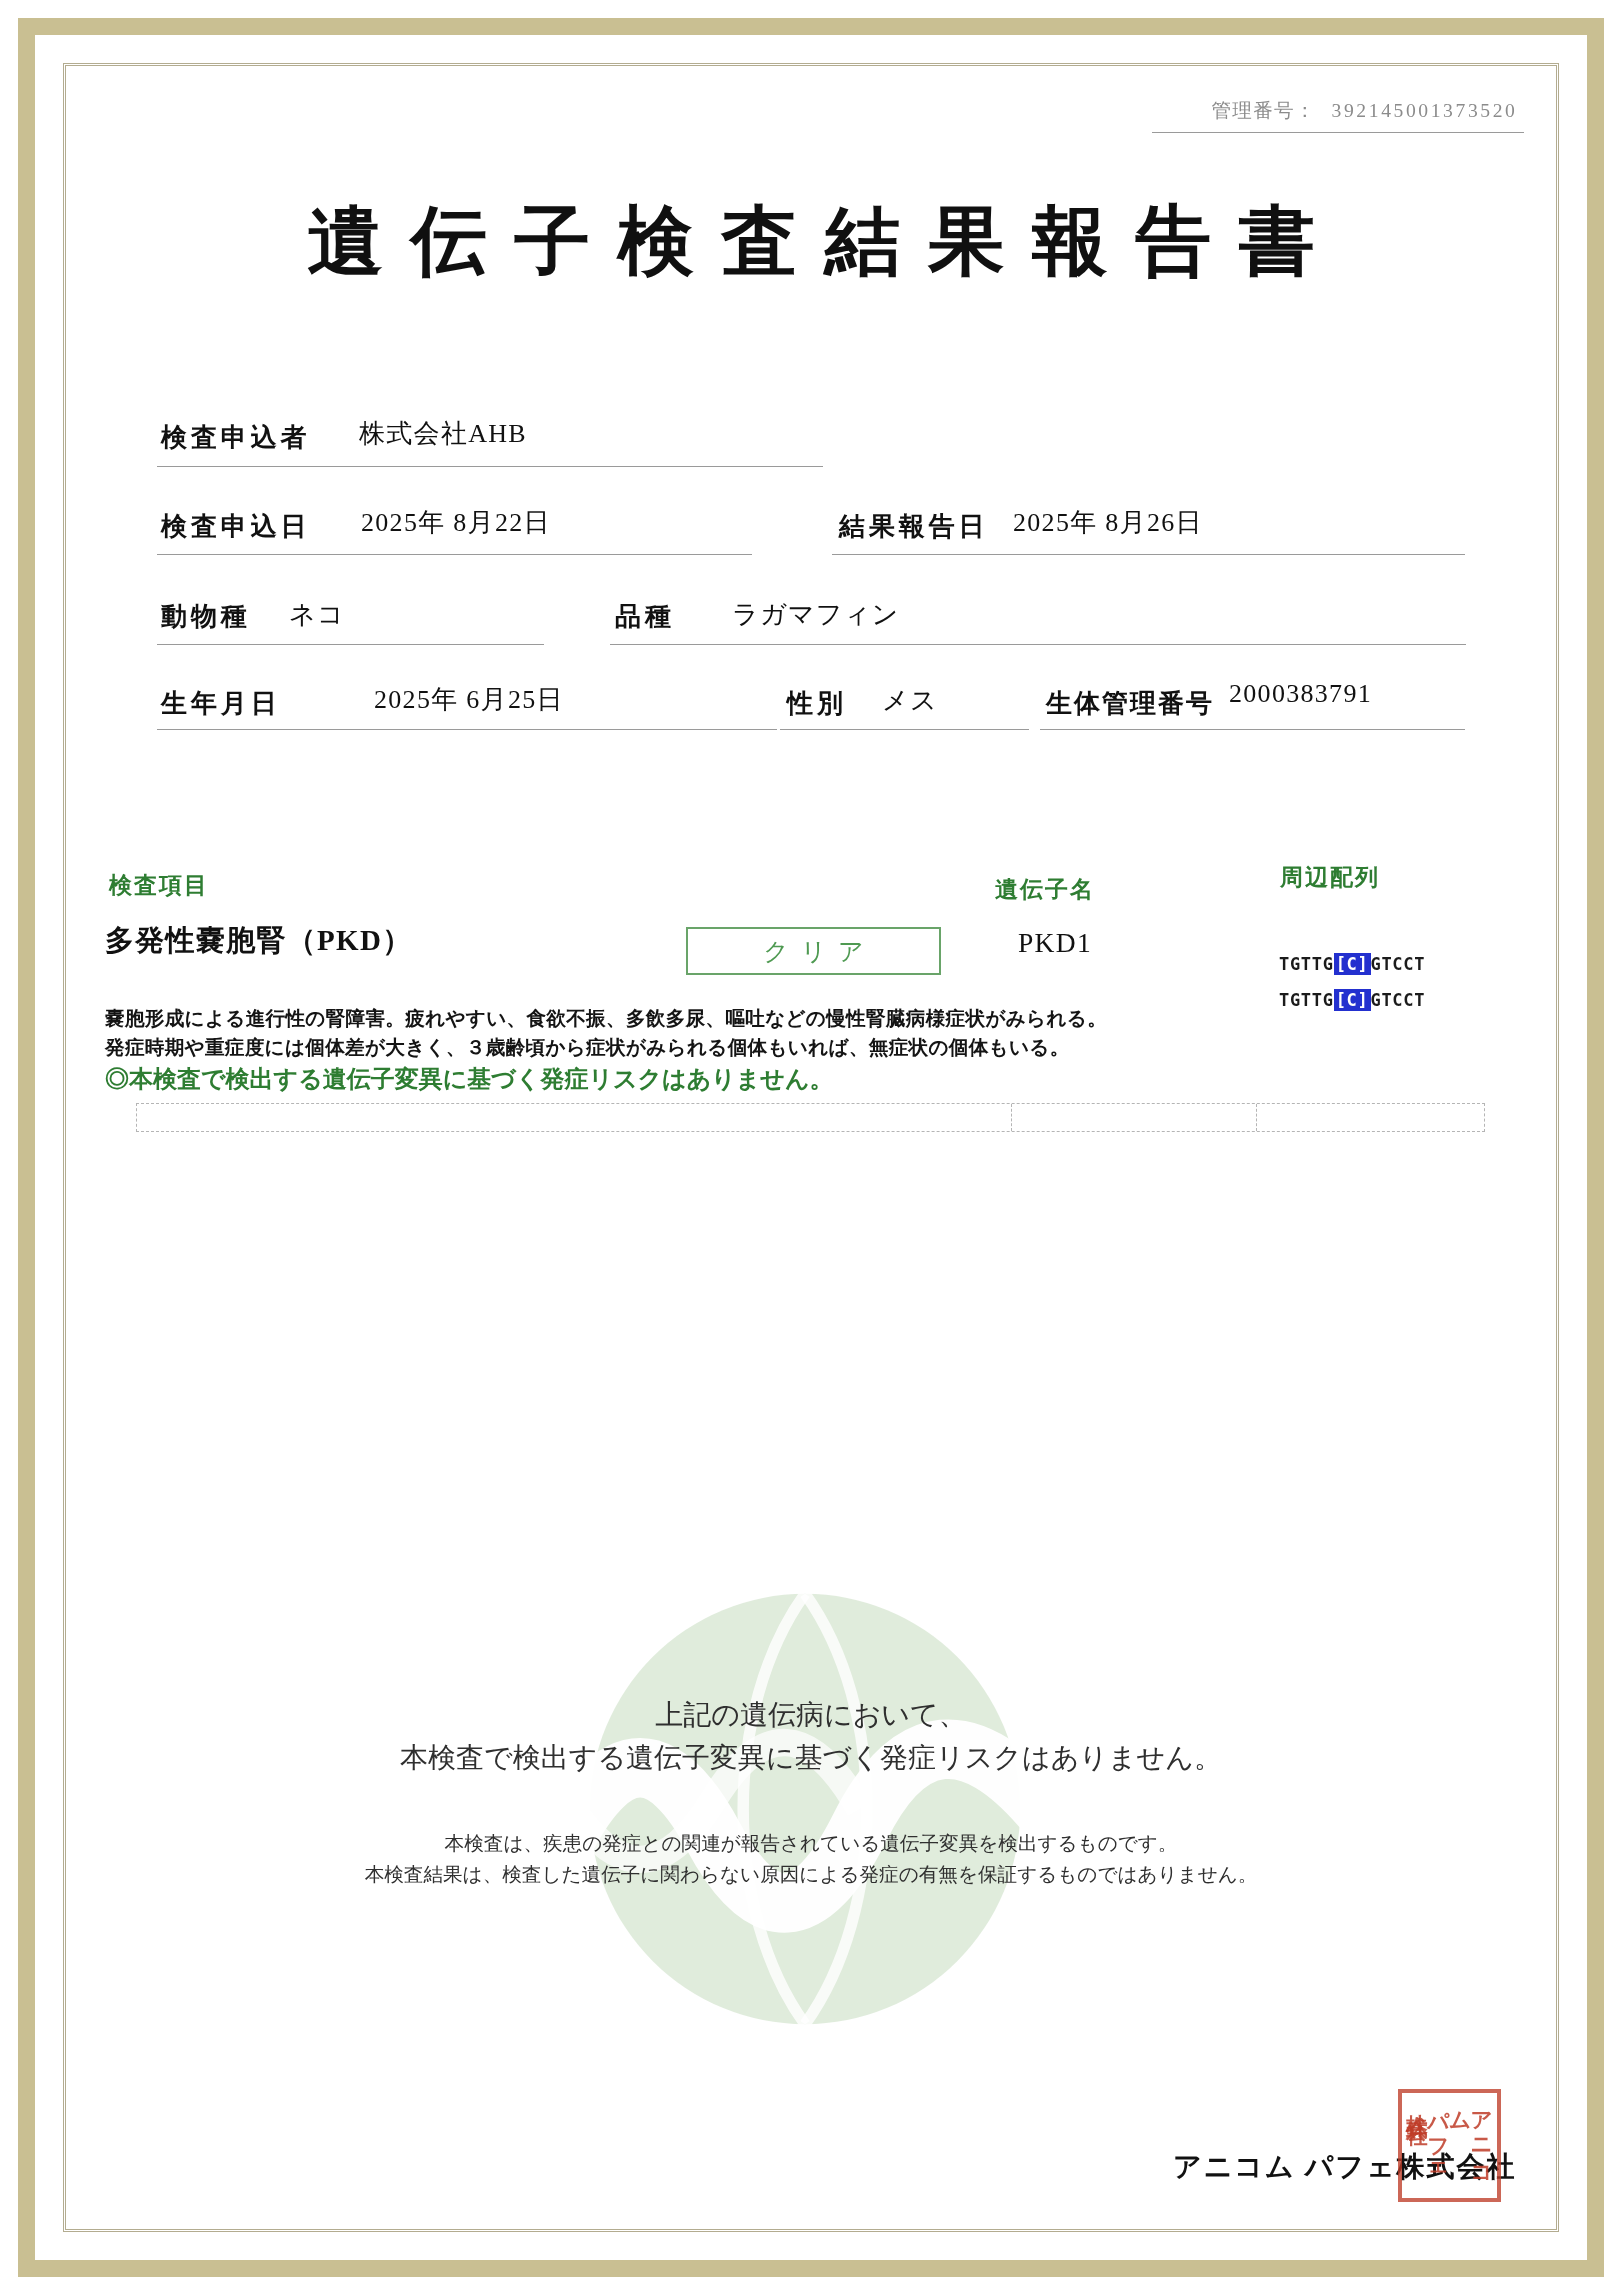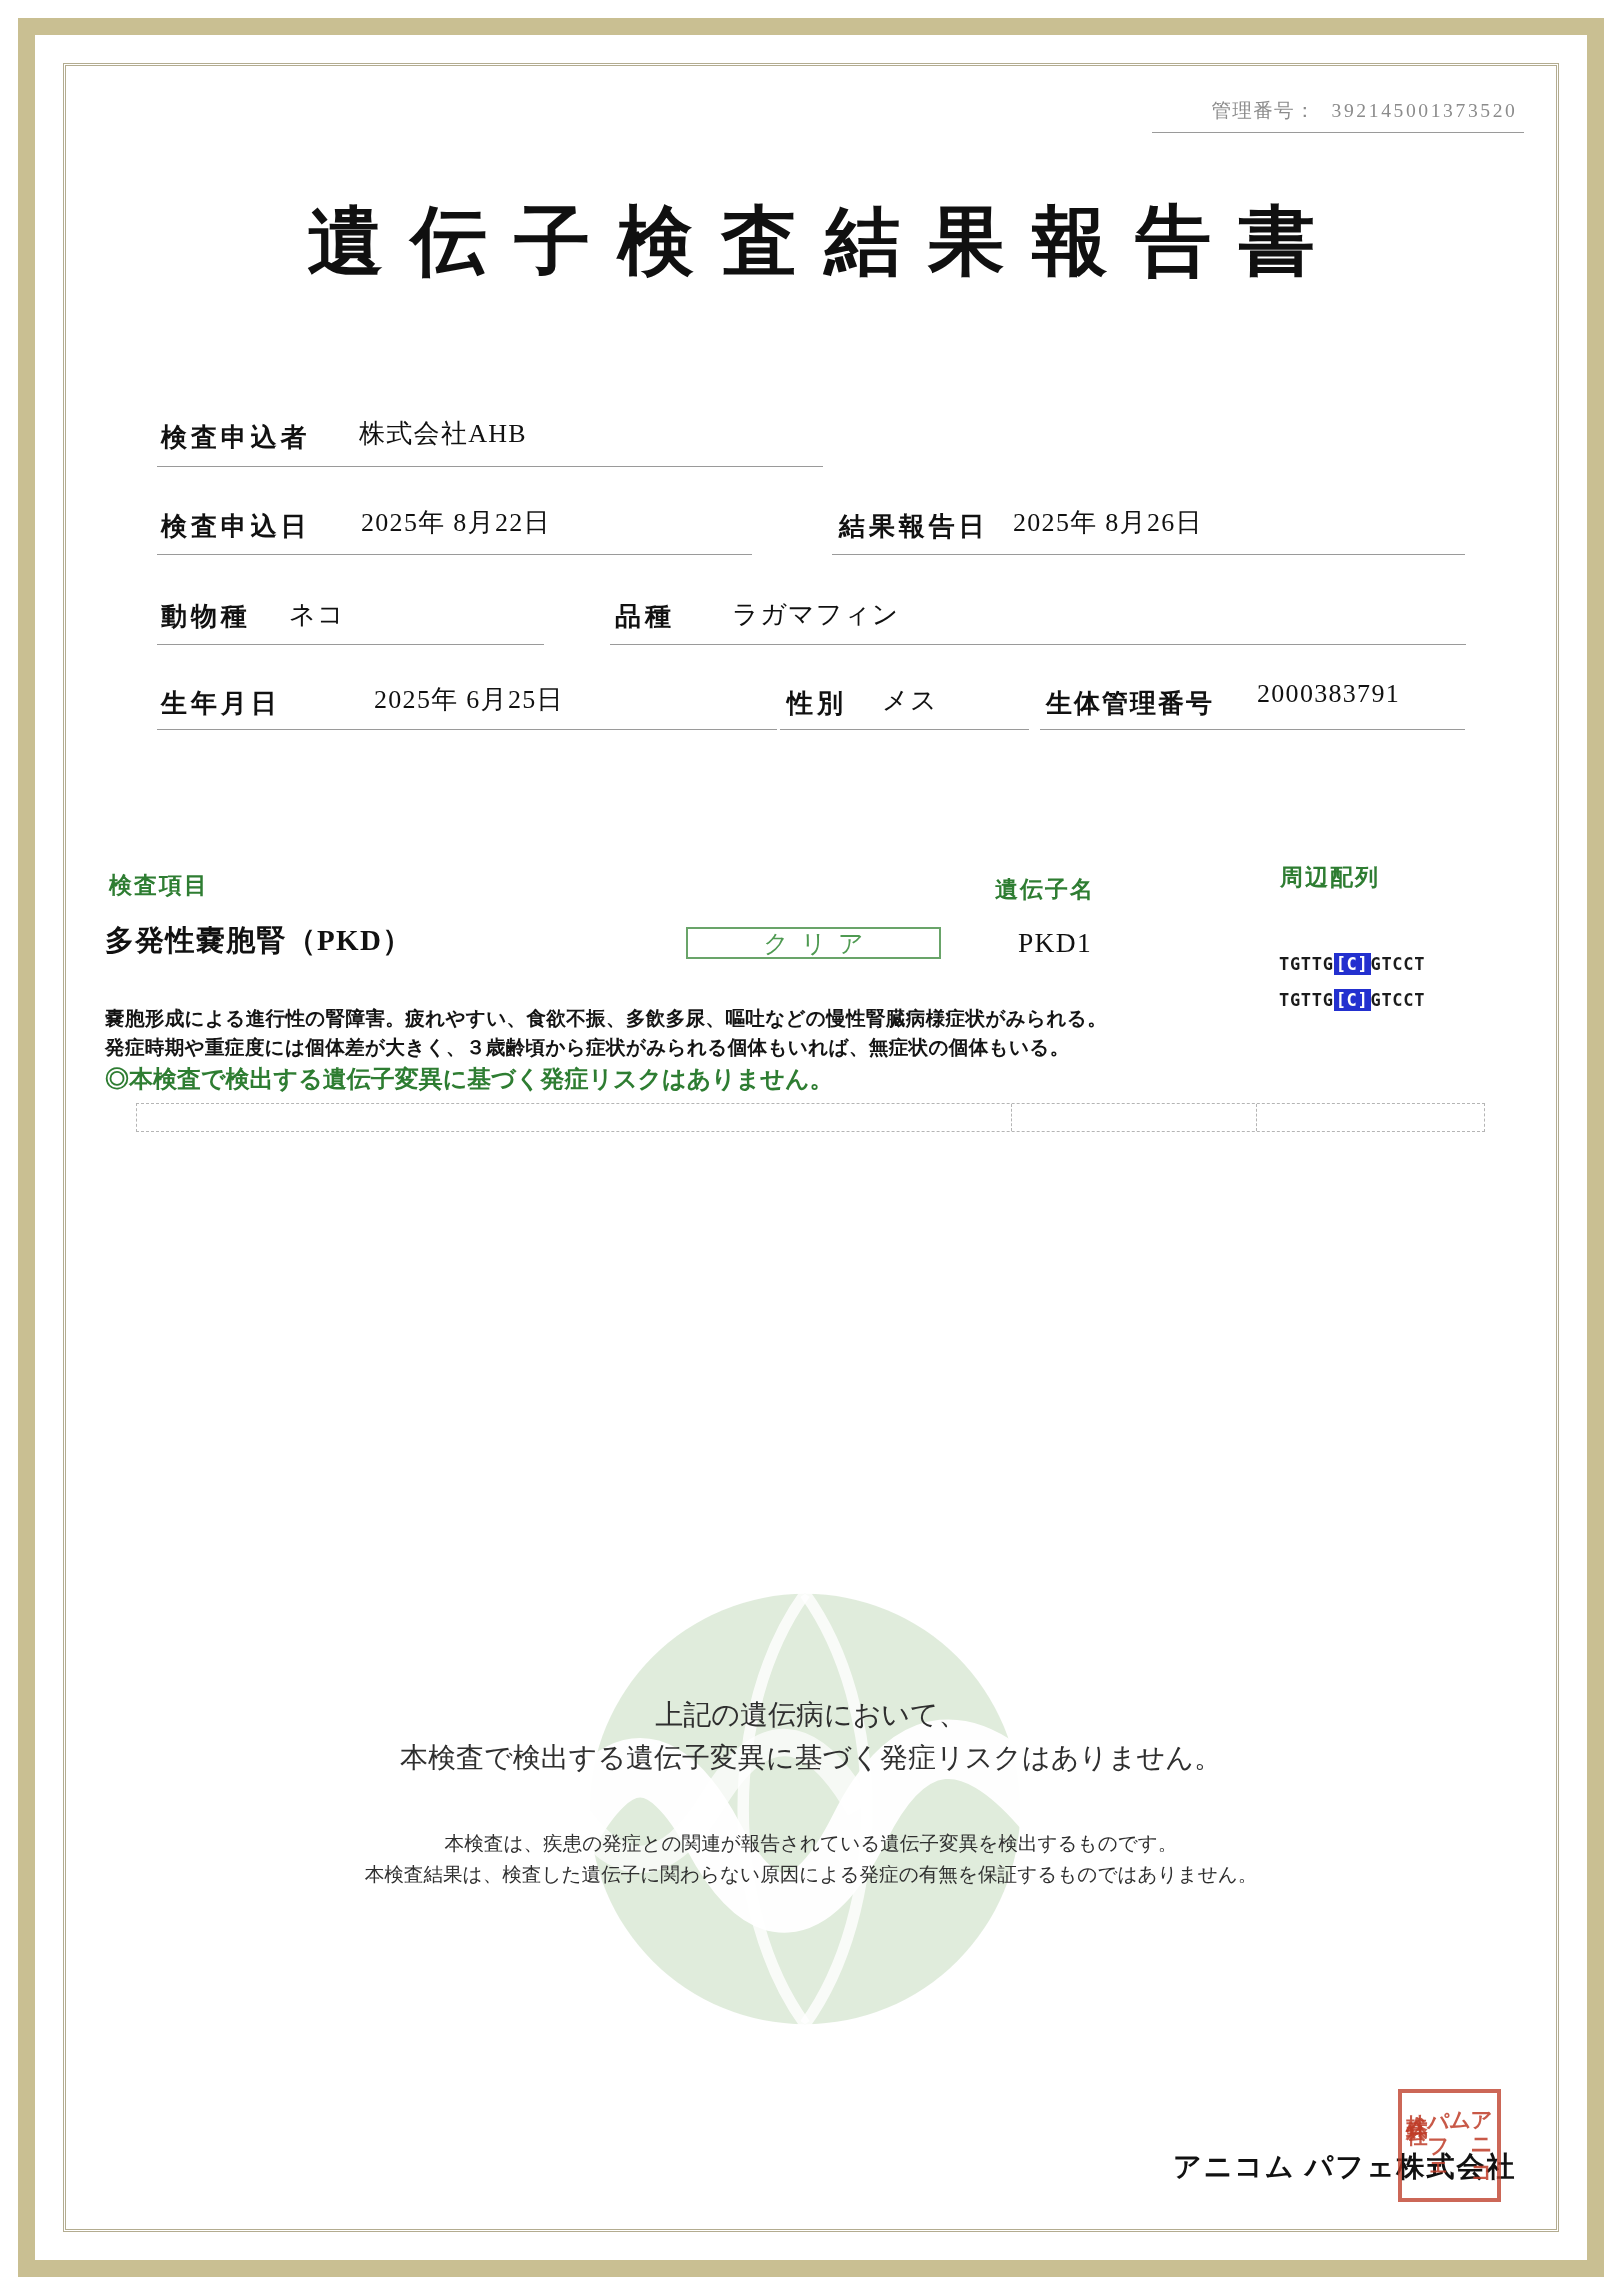--- a/index.html
+++ b/index.html
@@ -25,28 +25,28 @@
   #lbl-applicant{left:161px;top:420px;} #val-applicant{left:359px;top:416px;}
   #ul-1{left:157px;top:466px;width:666px;}
   #lbl-applydate{left:161px;top:509px;} #val-applydate{left:361px;top:505px;}
   #lbl-reportdate{left:839px;top:509px;} #val-reportdate{left:1013px;top:505px;}
   #ul-2a{left:157px;top:554px;width:595px;} #ul-2b{left:832px;top:554px;width:633px;}
   #lbl-species{left:161px;top:599px;} #val-species{left:289px;top:597px;}
   #lbl-breed{left:615px;top:599px;} #val-breed{left:732px;top:597px;}
   #ul-3a{left:157px;top:644px;width:387px;} #ul-3b{left:610px;top:644px;width:856px;}
   #lbl-birth{left:161px;top:686px;} #val-birth{left:374px;top:682px;}
   #lbl-sex{left:787px;top:686px;} #val-sex{left:882px;top:683px;}
-  #lbl-animalid{left:1046px;top:686px;letter-spacing:2px;} #val-animalid{left:1229px;top:679px;margin-left:28px;}
+  #lbl-animalid{left:1046px;top:686px;letter-spacing:2px;} #val-animalid{left:1229px;top:679px;}
   #ul-4a{left:157px;top:729px;width:620px;} #ul-4b{left:780px;top:729px;width:249px;}
   #ul-4c{left:1040px;top:729px;width:425px;}
   
   .section-h{position:absolute;color:#2e7d32;font-weight:bold;font-size:23px;letter-spacing:2px;}
   #h-item{left:109px;top:870px;} #h-gene{left:995px;top:874px;} #h-seq{left:1280px;top:862px;}
   #row-name{position:absolute;left:105px;top:921px;font-size:29px;font-weight:bold;letter-spacing:1.3px;}
-  #status-box{position:absolute;left:686px;top:927px;width:255px;height:32px;
+  #status-box{position:absolute;left:686px;top:927px;width:255px;height:48px;
         border:2px solid #69a469;display:flex;align-items:center;justify-content:center;
         color:#4f9a52;font-size:25px;letter-spacing:11.8px;text-indent:11.8px;box-sizing:border-box;}
   #row-gene{position:absolute;left:1018px;top:927px;font-size:27.5px;letter-spacing:1.3px;}
   .seq{position:absolute;left:1279px;font-family:"DejaVu Sans Mono",monospace;font-size:17px;
         color:#1b1b1b;letter-spacing:0.7px;font-weight:bold;margin-top:41px;}
   #seq-1{top:913px;} #seq-2{top:949px;}
   .seq-var{color:#ffffff;background:#2330cf;padding:0.7px 2px;}
   .desc{position:absolute;left:105px;font-size:19.6px;font-weight:bold;letter-spacing:0.3px;color:#141414;white-space:nowrap;}
   #desc-1{top:1005px;} #desc-2{top:1034px;}
   #risk-note{position:absolute;left:105px;top:1063px;font-size:24px;font-weight:bold;color:#2e7d32;white-space:nowrap;}

